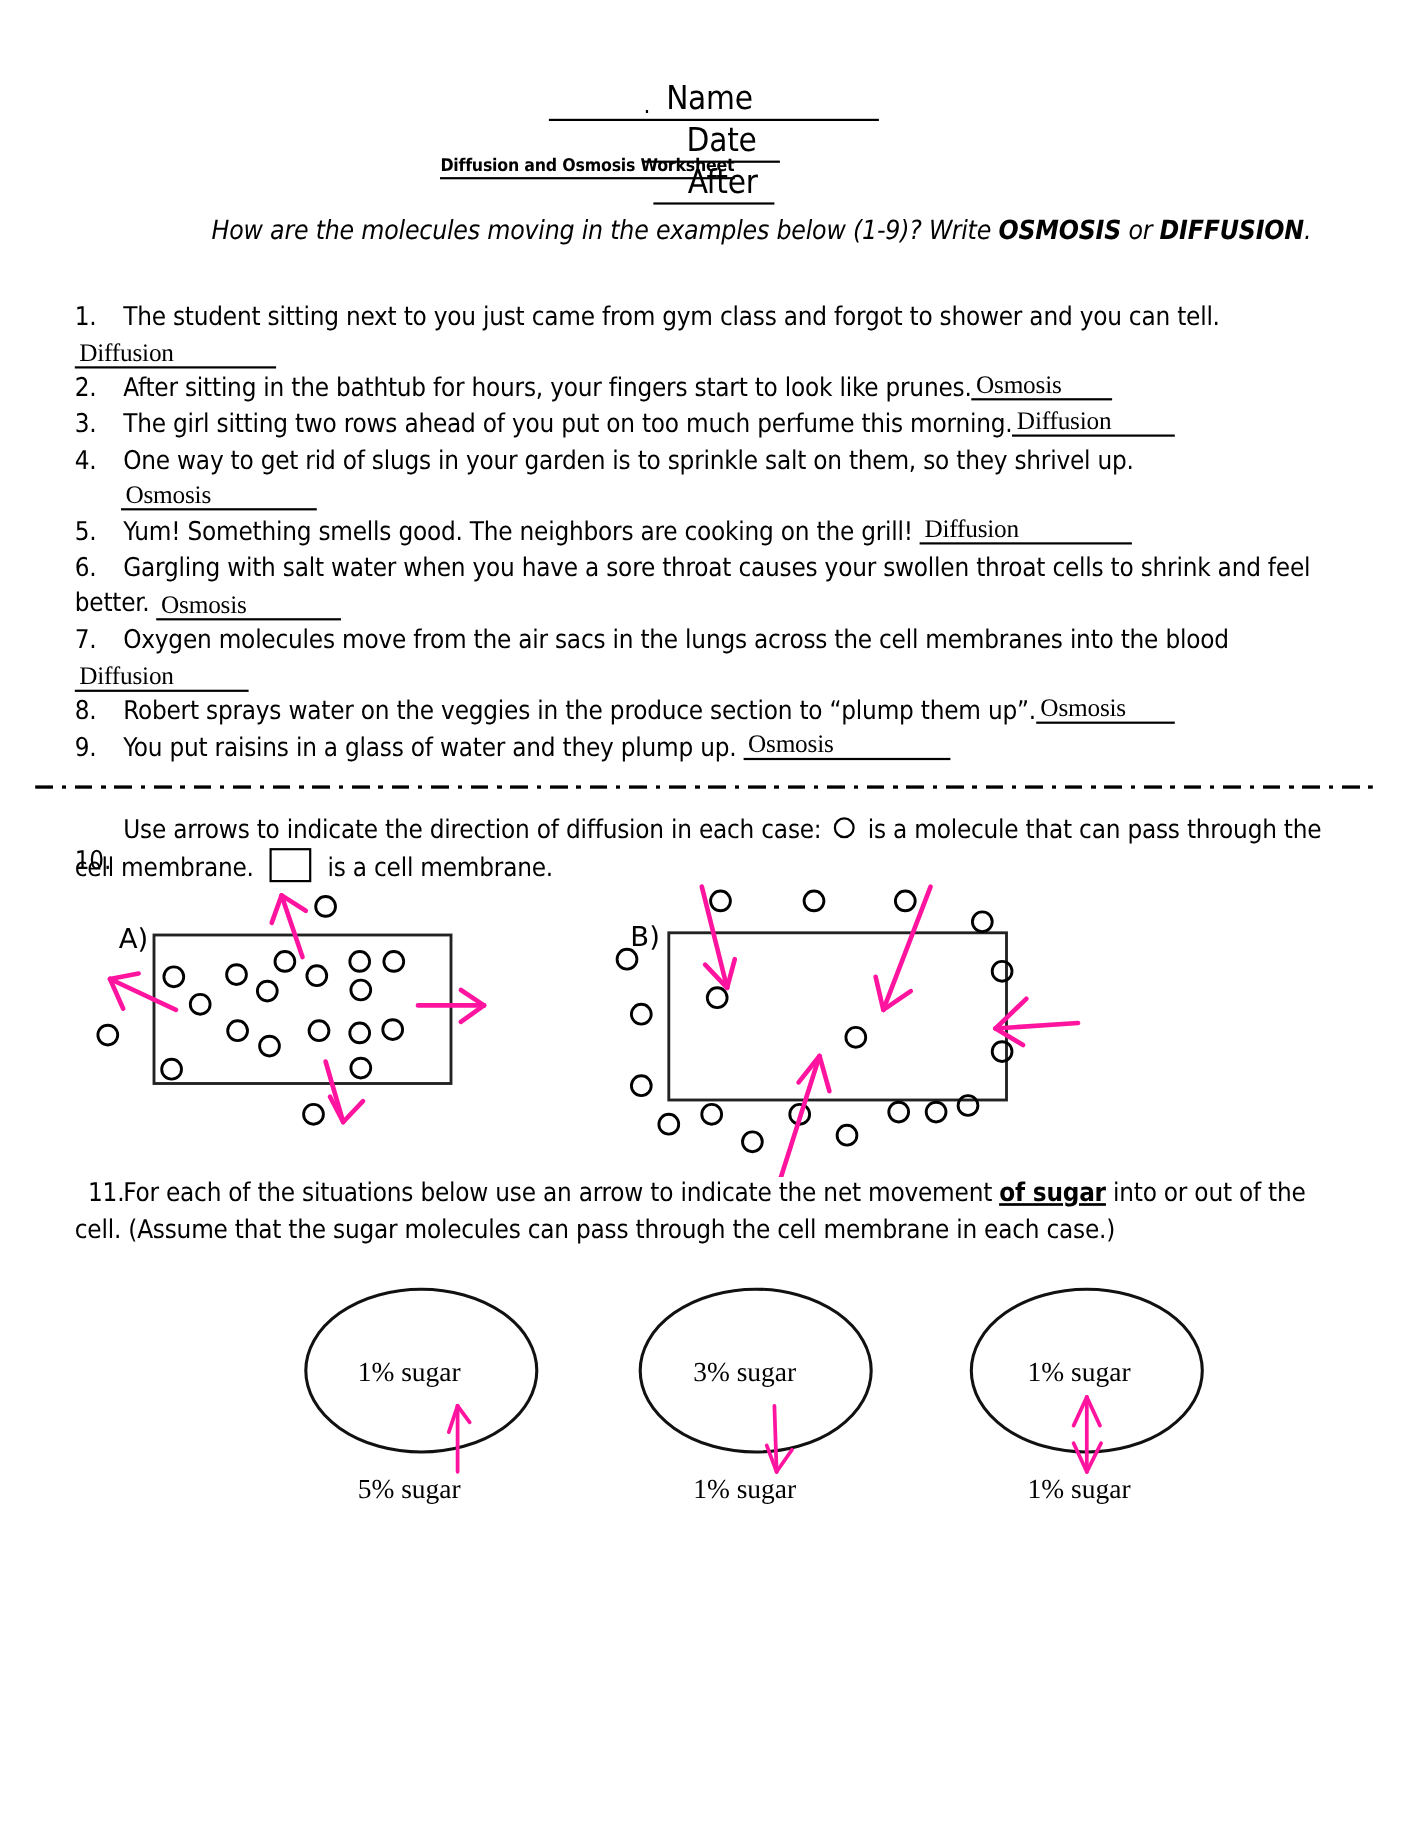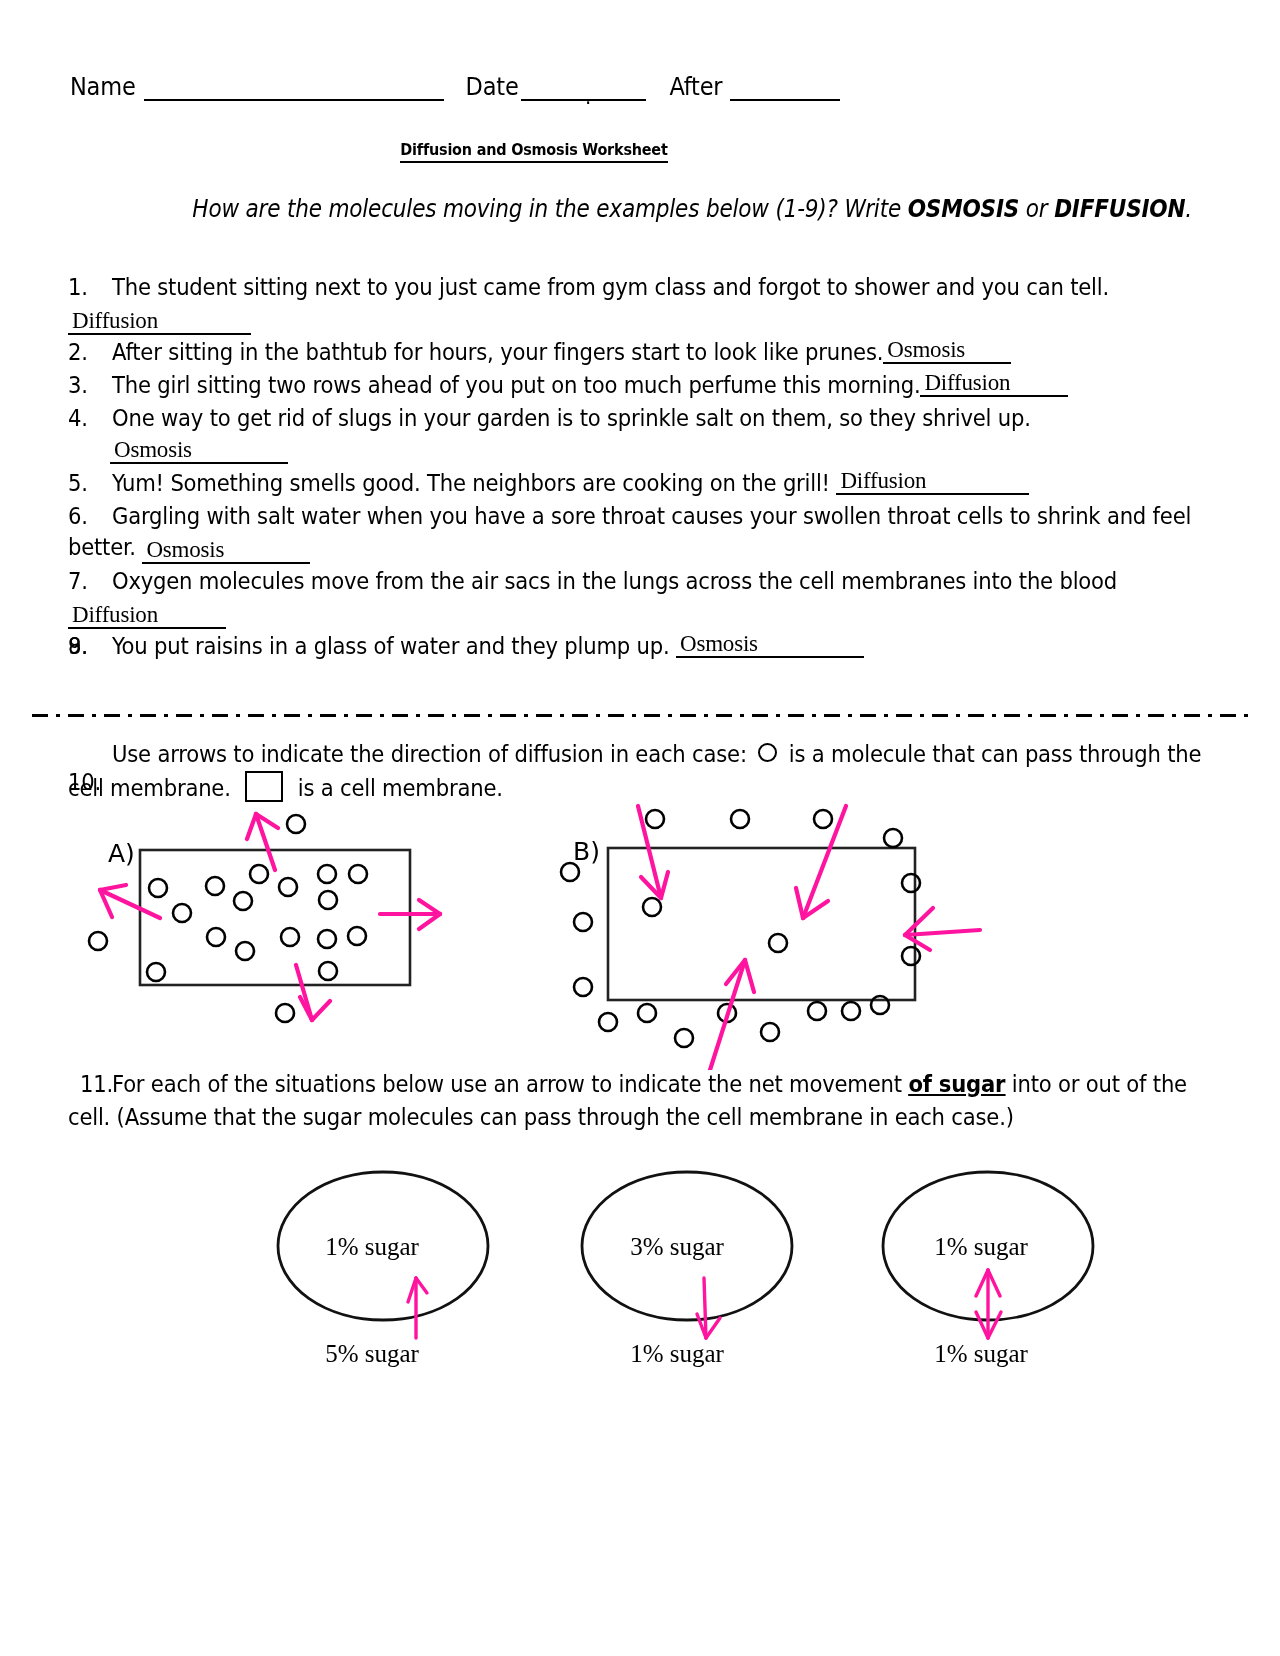--- a/index.html
+++ b/index.html
@@ -16,21 +16,21 @@
   
   .hand {
     font-family:"DejaVu Sans", sans-serif;
     font-stretch:condensed;
     letter-spacing:-0.2px;
   }
 
   
   .hdr {
     position:absolute; left:70px; top:72px; width:1150px;
-    font-size:25px; display:flex; align-items:flex-end; gap:0;
+    font-size:30px; display:flex; align-items:center; gap:0;flex-direction:column;
   }
   .hdr .lbl { white-space:pre; }
   .rule { display:inline-block; border-bottom:2px solid #000; height:1px; }
   .rule-name { width:300px; margin:0 0 0 8px; }
   .rule-date { width:125px; margin:0 0 0 2px; }
   .rule-class { width:110px; margin:0 0 0 8px; }
   .date-dot { position:absolute; left:585px; top:84px; font-size:22px; }
 
   .title {
     position:absolute; left:0; top:140px; width:1068px;
@@ -188,20 +188,23 @@
     <div class="q">
       <span class="num">7.</span>
       <span class="body">
         <span>Oxygen molecules move from the air sacs in the lungs across the cell membranes into the blood</span>
         <span class="ans w7">Diffusion</span>
       </span>
     </div>
 
     <div class="q">
       <span class="num">8.</span>
+      <span class="body">
+        <span>Robert sprays water on the veggies in the produce section to “plump them up”.</span><span class="ans w8 raise">Osmosis</span>
+      </span>
     </div>
 
     <div class="q">
       <span class="num">9.</span>
       <span class="body">
         <span>You put raisins in a glass of water and they plump up.</span>
         <span class="ans w9 raise">Osmosis</span>
       </span>
     </div>
 

